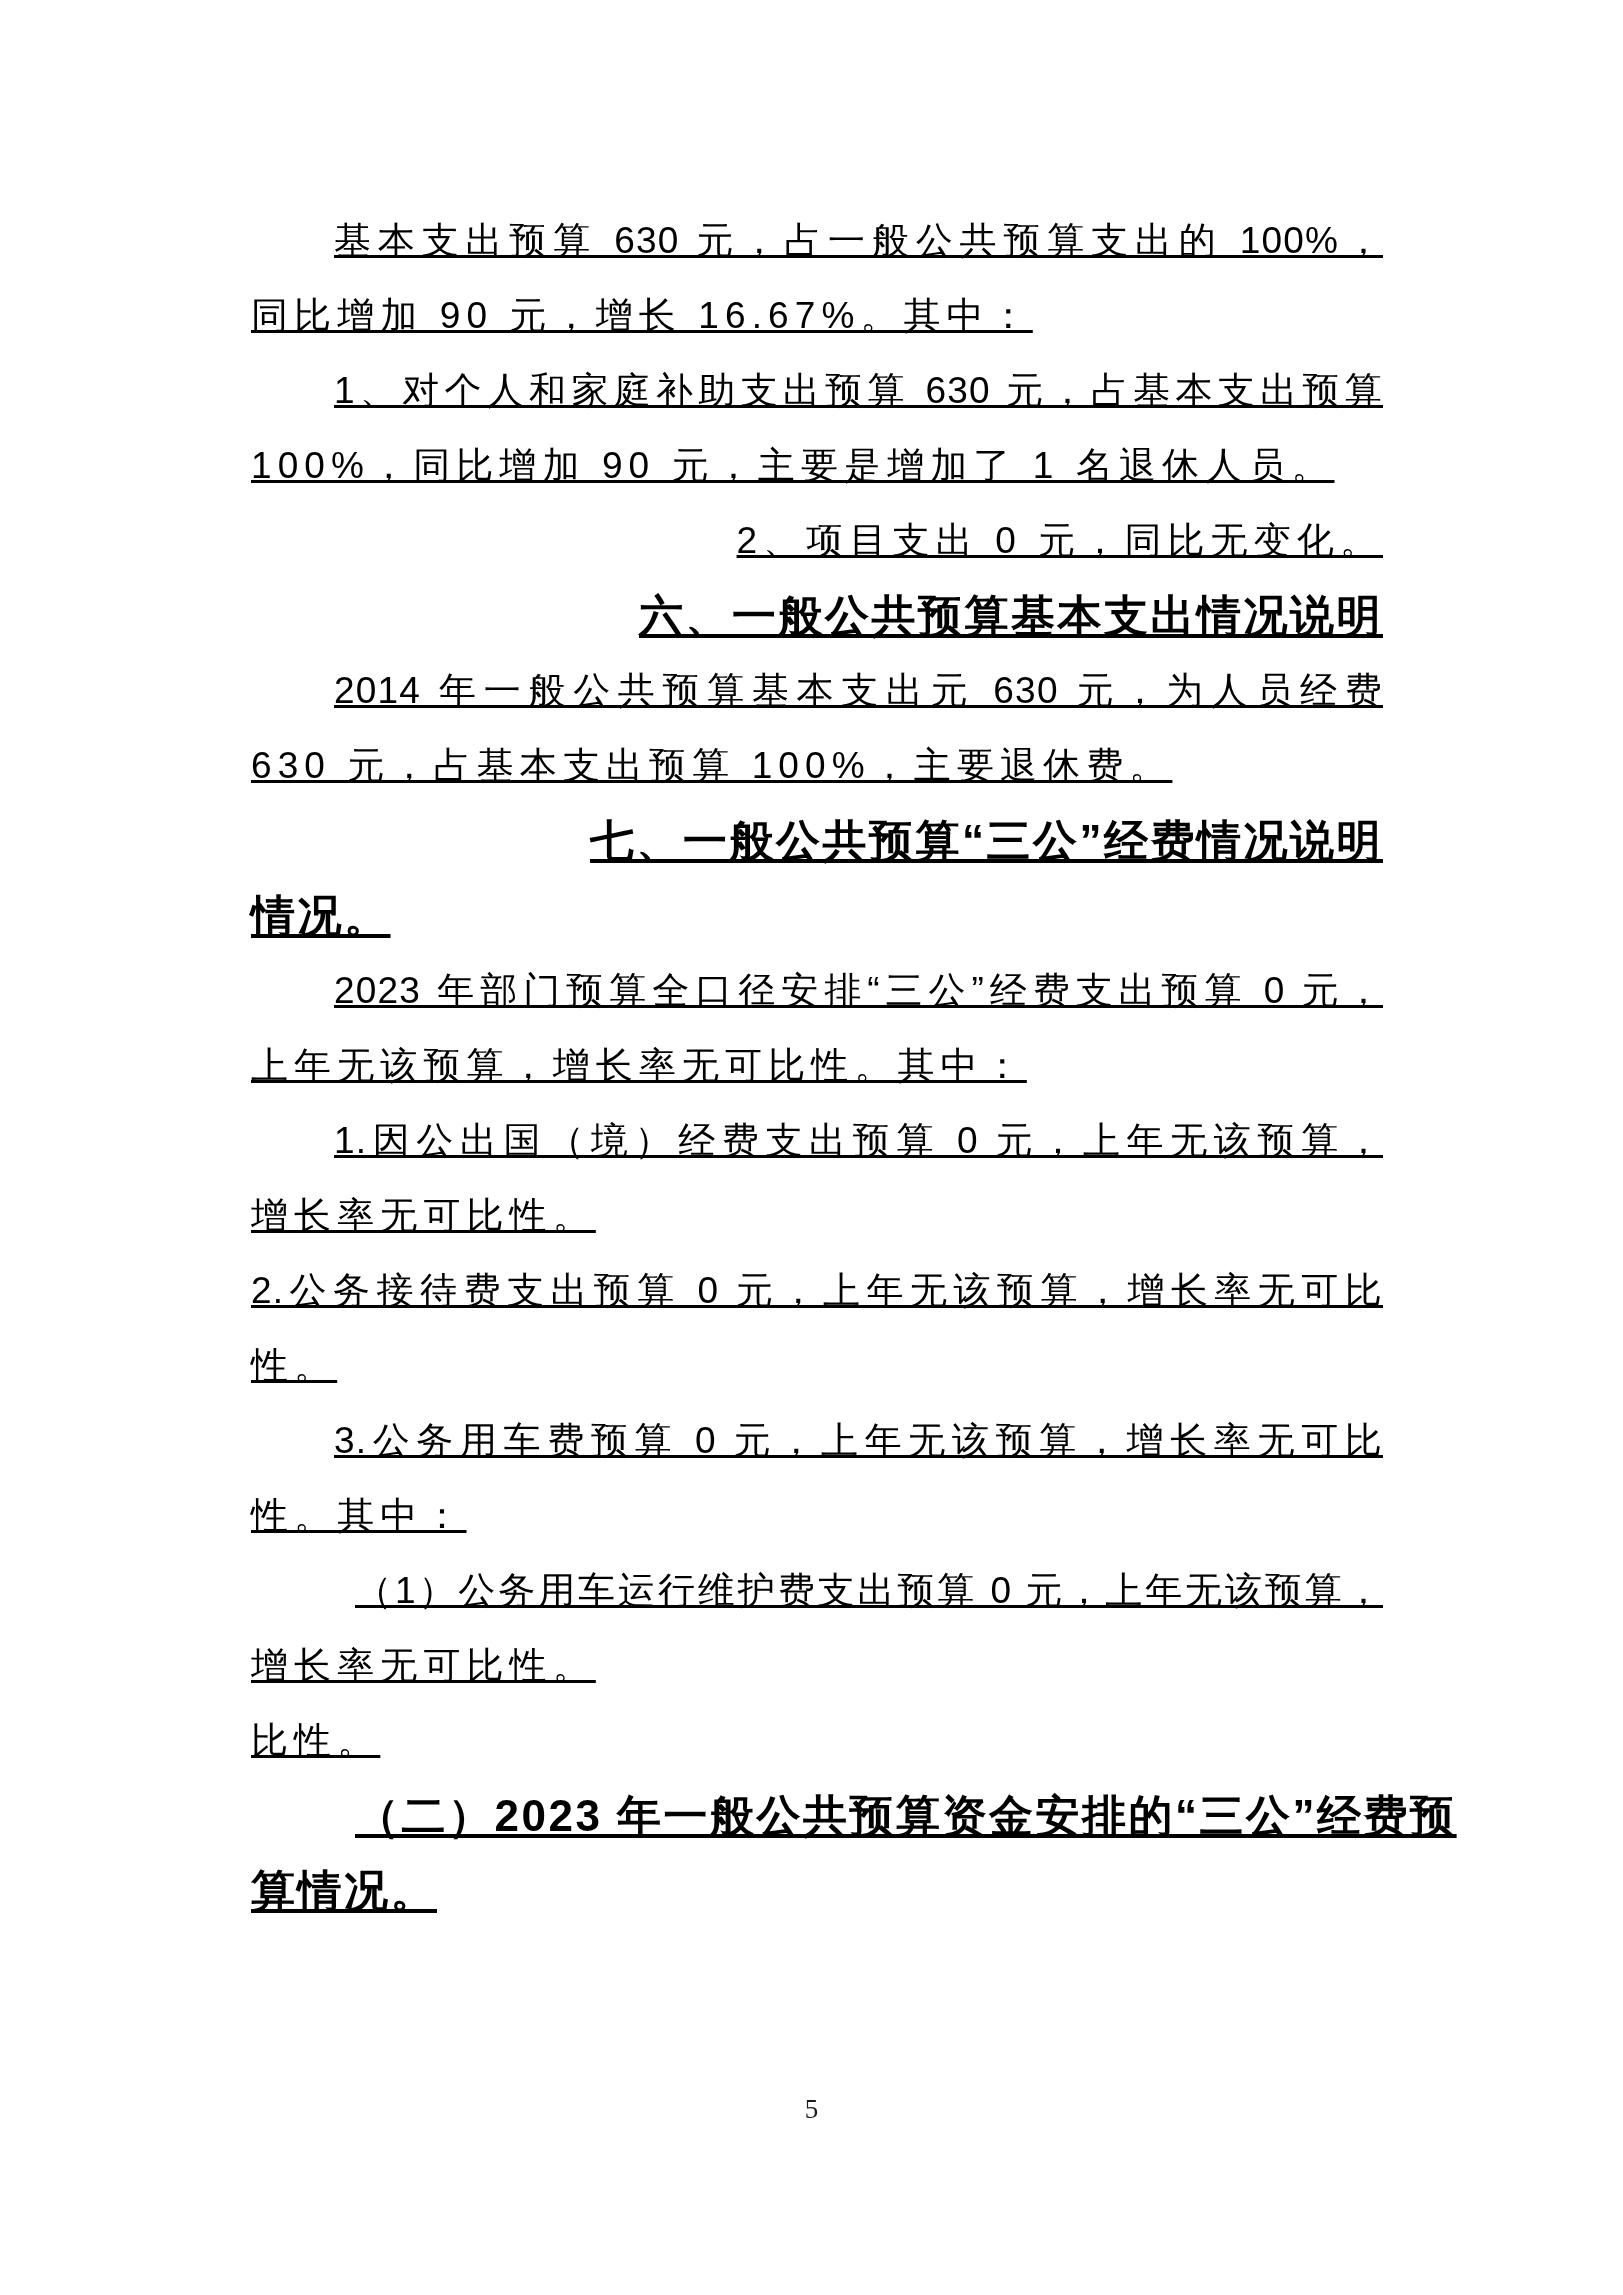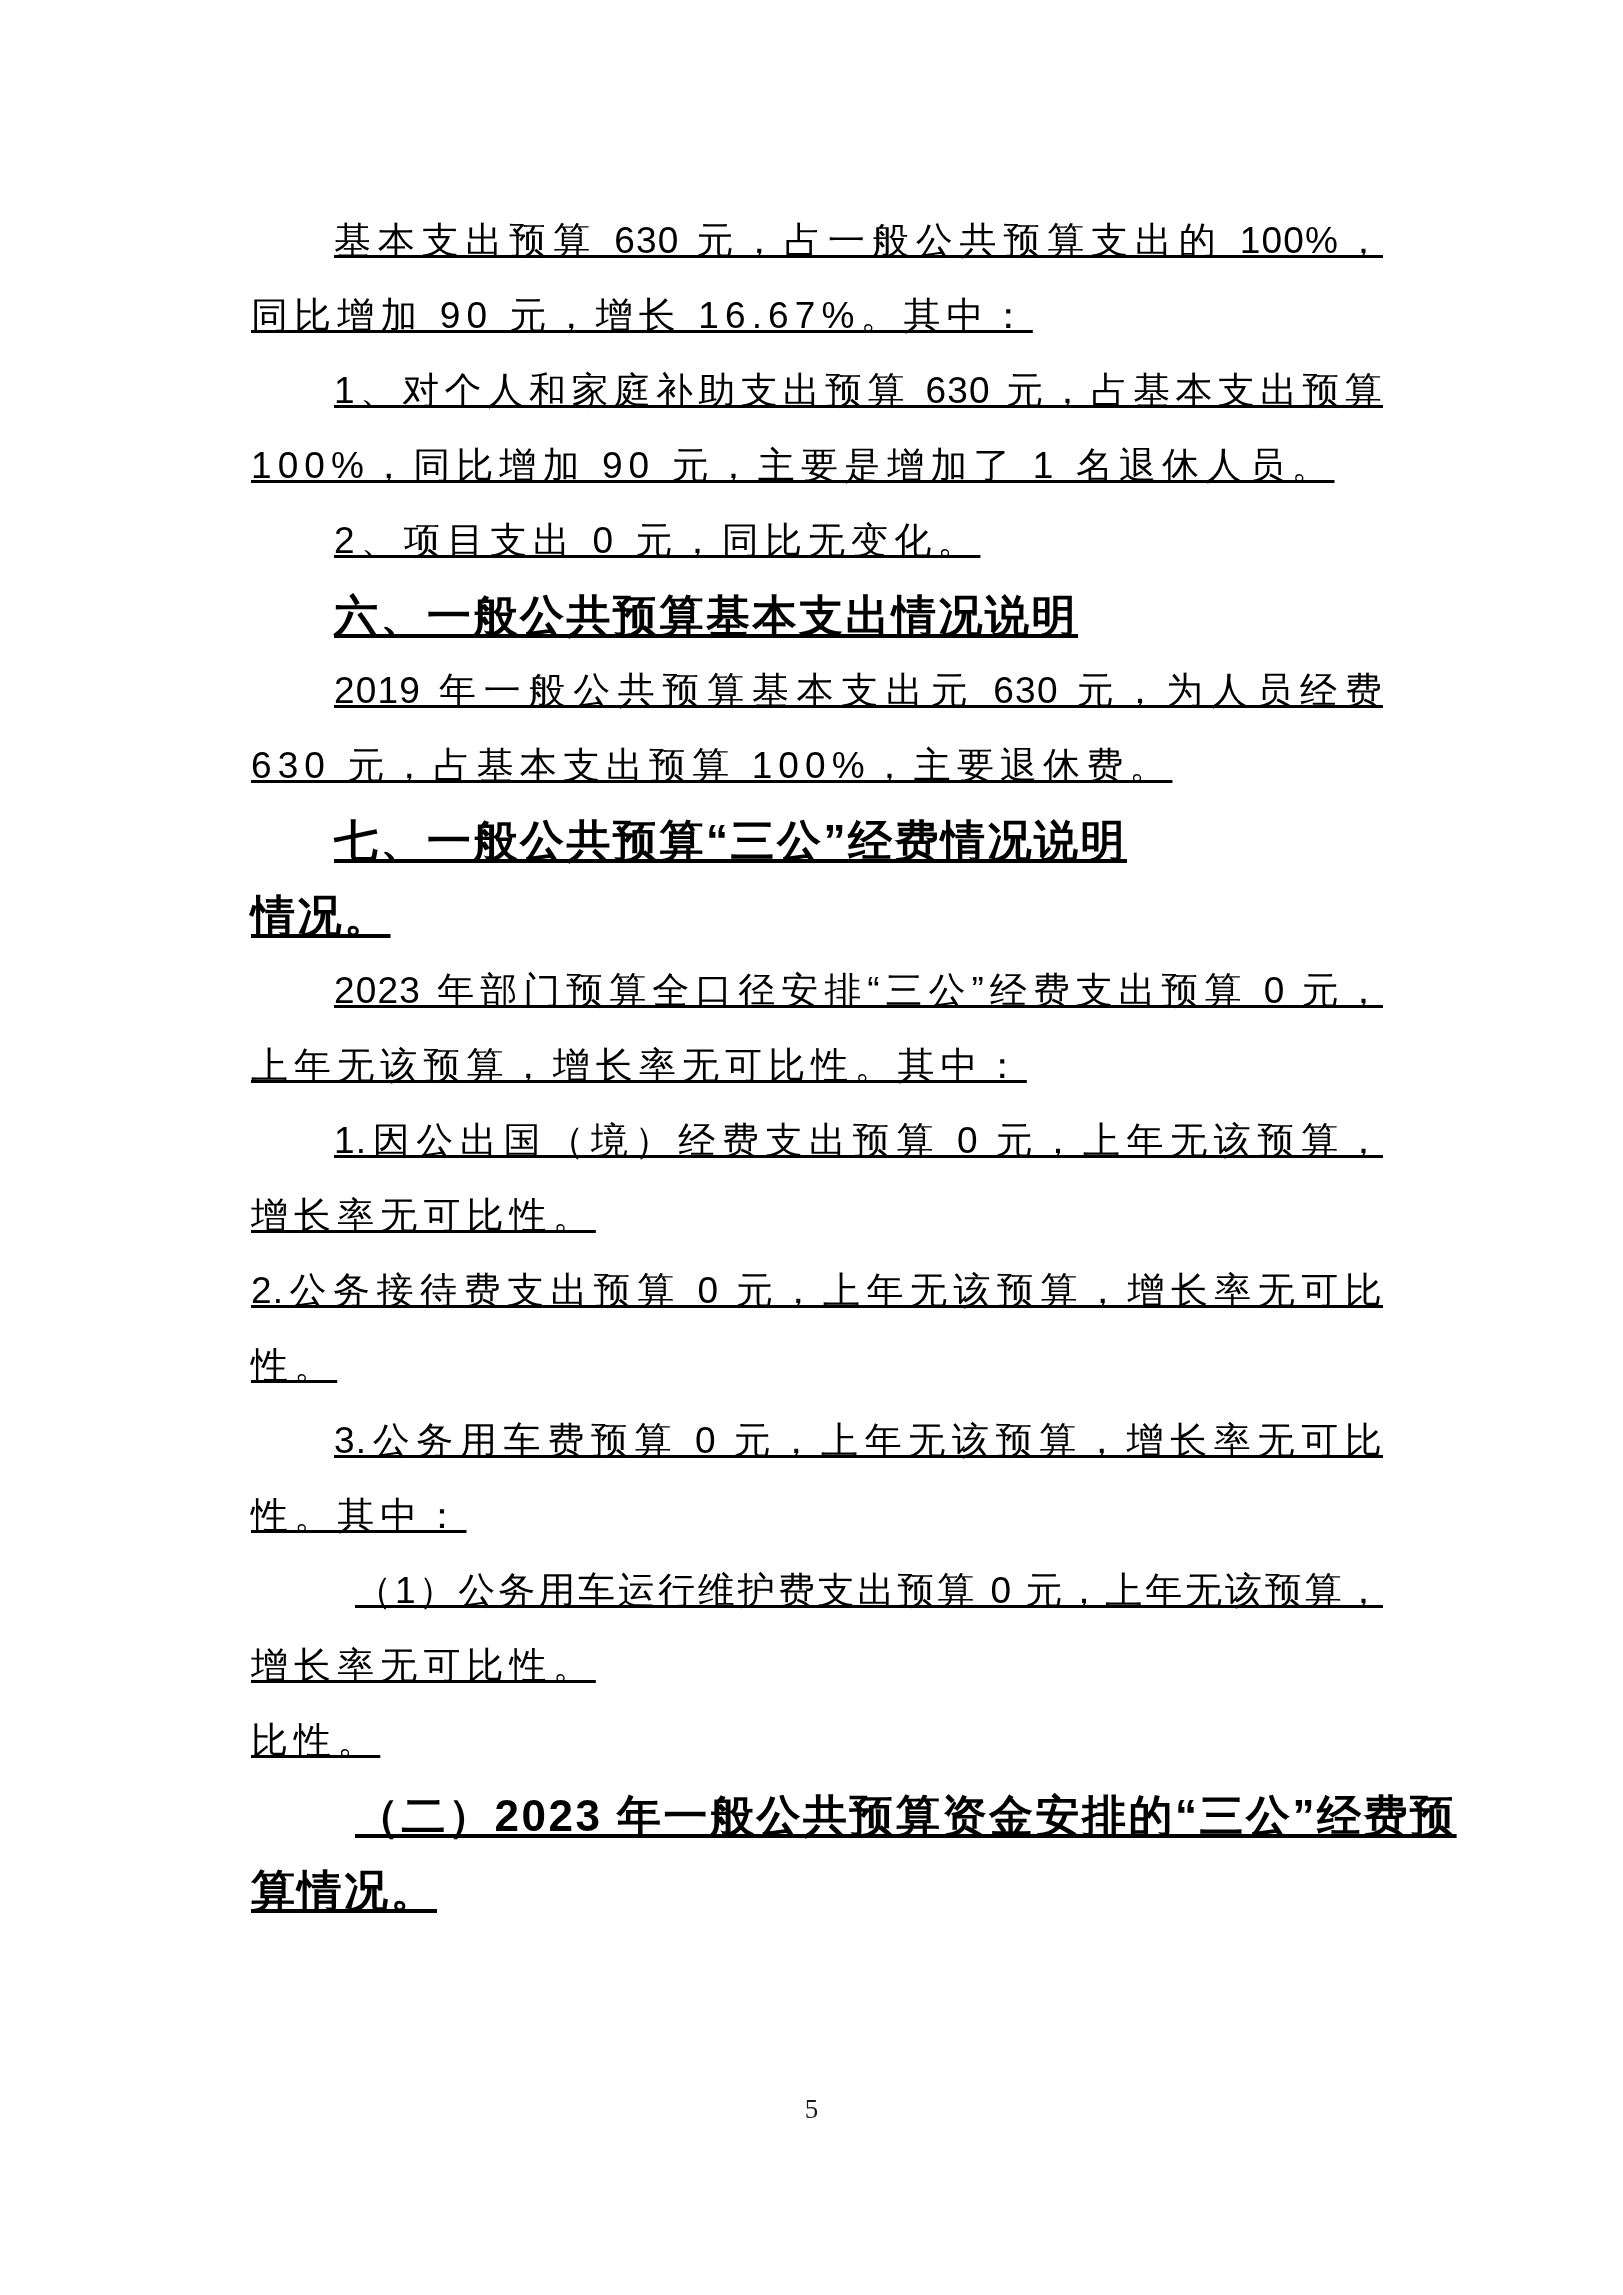--- a/index.html
+++ b/index.html
@@ -37,21 +37,21 @@
     text-align: justify;
     text-align-last: justify;
     text-justify: inter-character;
     overflow: hidden;
   }
   .line.heading {
     font-weight: 700;
     font-size: 44px;
     letter-spacing: 2.5px;
   }
-  .ind2 { padding-left: 83px; }
+  .ind2 { padding-left: 83px; text-align: right; }
   .ind3 { padding-left: 104px; }
   .page-number {
     position: absolute;
     top: 2091px;
     left: 0;
     width: 1623px;
     text-align: center;
     font-size: 27px;
     line-height: 37px;
     color: #1a1a1a;
@@ -63,21 +63,21 @@
 <body>
 
 <div class="page">
   <div class="content">
     <div class="line ind2 justify">基本支出预算 630 元，占一般公共预算支出的 100%，</div>
     <div class="line">同比增加 90 元，增长 16.67%。其中：</div>
     <div class="line ind2 justify">1、对个人和家庭补助支出预算 630 元，占基本支出预算</div>
     <div class="line">100%，同比增加 90 元，主要是增加了 1 名退休人员。</div>
     <div class="line ind2">2、项目支出 0 元，同比无变化。</div>
     <div class="line heading ind2">六、一般公共预算基本支出情况说明</div>
-    <div class="line ind2 justify">2019 年一般公共预算基本支出元 630 元，为人员经费</div>
+    <div class="line ind2 justify">2014 年一般公共预算基本支出元 630 元，为人员经费</div>
     <div class="line">630 元，占基本支出预算 100%，主要退休费。</div>
     <div class="line heading ind2">七、一般公共预算“三公”经费情况说明</div>
     <div class="line heading">情况。</div>
     <div class="line ind2 justify">2023 年部门预算全口径安排“三公”经费支出预算 0 元，</div>
     <div class="line">上年无该预算，增长率无可比性。其中：</div>
     <div class="line ind2 justify">1.因公出国（境）经费支出预算 0 元，上年无该预算，</div>
     <div class="line">增长率无可比性。</div>
     <div class="line justify">2.公务接待费支出预算 0 元，上年无该预算，增长率无可比</div>
     <div class="line">性。</div>
     <div class="line ind2 justify">3.公务用车费预算 0 元，上年无该预算，增长率无可比</div>

